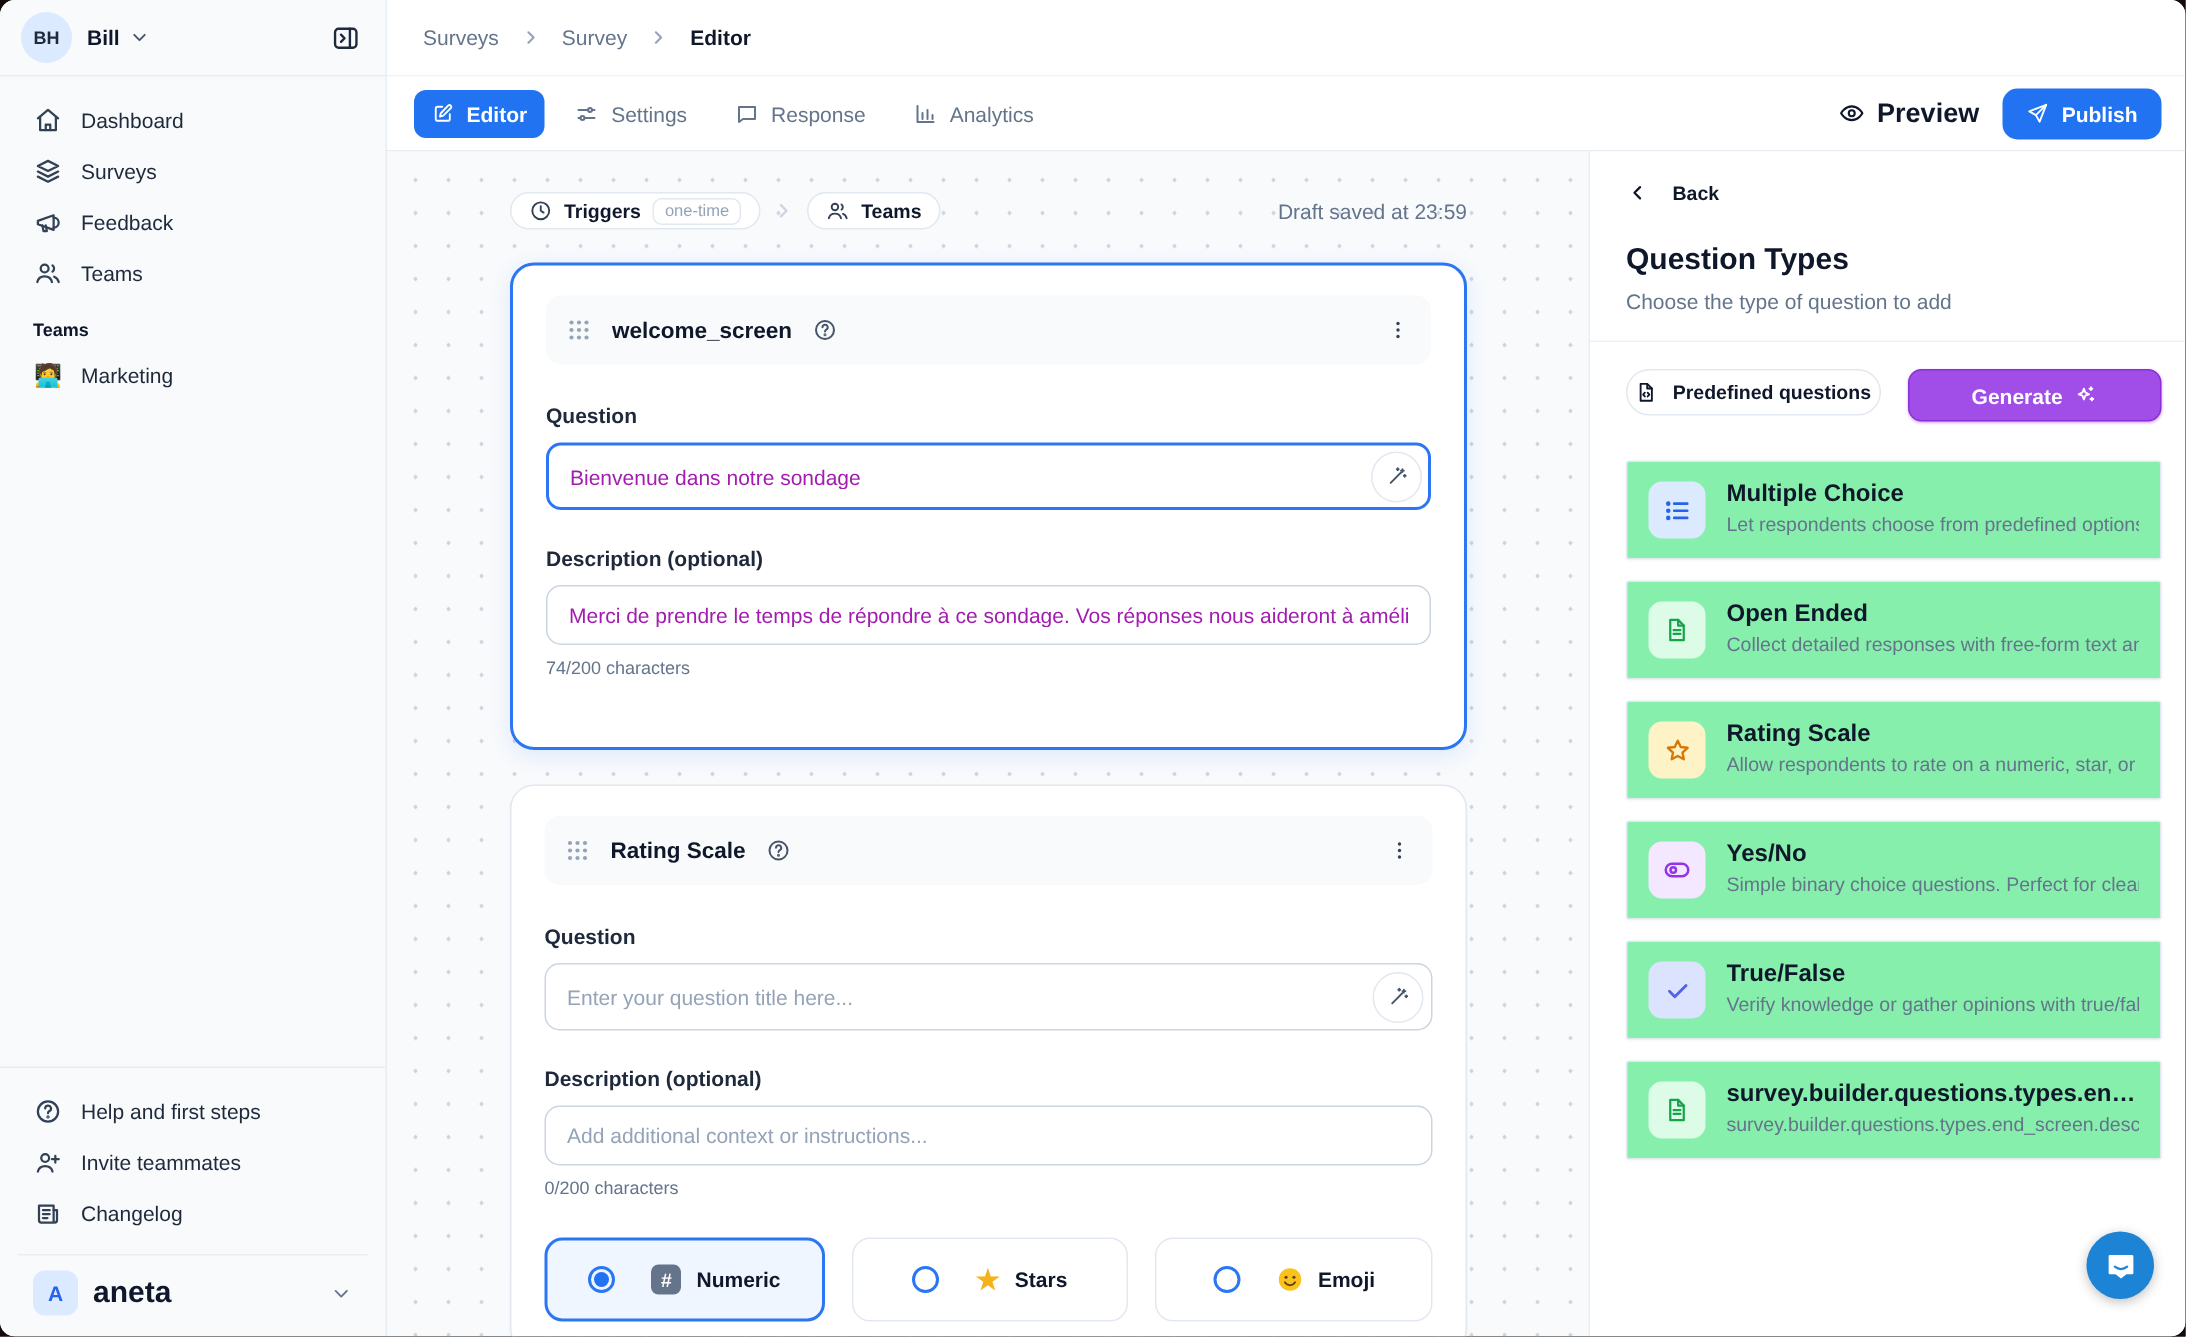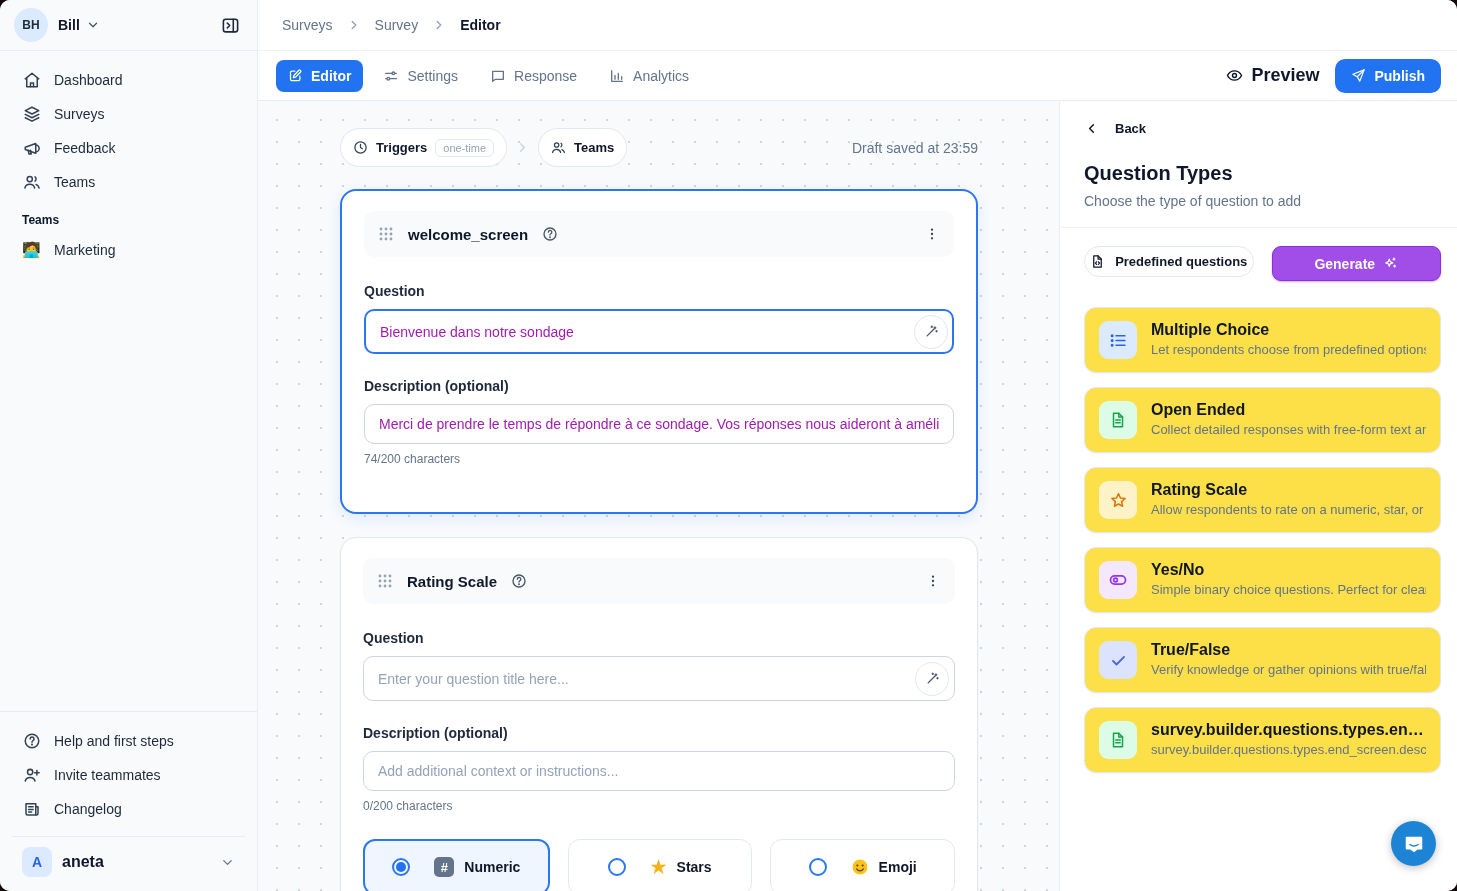--- a/index.html
+++ b/index.html
@@ -14,21 +14,21 @@
   .sb-top .chev { margin-left:6px; color:#475569; }
   .collapse-btn { margin-left:auto; width:30px; height:30px; border:none; background:transparent; border-radius:8px; display:flex; align-items:center; justify-content:center; cursor:pointer; color:#1e293b; }
   .sb-nav { padding:12px 12px 0 12px; }
   .sb-item { display:flex; align-items:center; gap:12px; height:34px; padding:0 10px; border-radius:8px; font-size:14px; color:#1e293b; cursor:pointer; }
   .sb-item .ic { width:20px; display:flex; justify-content:center; color:#334155; }
   .sb-section { font-size:12px; font-weight:bold; color:#0f172a; padding:14px 10px 6px 10px; }
   .sb-emoji { width:20px; text-align:center; font-size:15px; }
   .sb-footer { margin-top:auto; border-top:1px solid #e8edf3; padding:12px 12px 0 12px; }
   .sb-account { border-top:1px solid #e8edf3; margin-top:10px; padding:10px 10px 14px 10px; display:flex; align-items:center; }
   .acct-avatar { width:30px; height:30px; border-radius:8px; background:#dbeafe; color:#2563eb; font-weight:bold; font-size:14px; display:flex; align-items:center; justify-content:center; }
-  .acct-name { margin-left:10px; font-size:16px; font-weight:bold; color:#0f172a; }
+  .acct-name { margin-left:10px; font-size:20px; font-weight:bold; color:#0f172a; }
   .sb-account .chev { margin-left:auto; color:#64748b; }
 
   
   .main { flex:1; display:flex; flex-direction:column; min-width:0; }
   .crumbbar { height:51px; background:#fff; border-bottom:1px solid #eef2f6; display:flex; align-items:center; padding:0 24px; gap:14px; flex-shrink:0; }
   .crumb { font-size:14px; color:#64748b; cursor:pointer; }
   .crumb.current { color:#0f172a; font-weight:bold; }
   .crumb-sep { color:#94a3b8; display:flex; }
 
   .toolbar { height:50px; background:#fff; border-bottom:1px solid #e8edf3; display:flex; align-items:center; padding:0 16px 0 18px; gap:8px; flex-shrink:0; }
@@ -39,21 +39,21 @@
   .publish-btn { display:flex; align-items:center; gap:8px; font-size:14px; font-weight:bold; color:#fff; background:#2173f2; border:none; border-radius:10px; padding:9px 16px; cursor:pointer; font-family:inherit; }
 
   .content { flex:1; display:flex; min-height:0; }
 
   
   .canvas { width:801px; flex-shrink:0; background:#f8fafc;
     background-image:radial-gradient(circle, #cdd5e0 1.3px, transparent 1.4px);
     background-size:22px 22px; background-position:8px 8px;
     padding:27px 81px 0 82px; overflow:hidden; }
   .canvas-top { display:flex; align-items:center; margin-bottom:22px; }
-  .pill { display:flex; align-items:center; gap:8px; background:#fff; border:1px solid #e2e8f0; border-radius:999px; height:39px; padding:0 12px; font-size:13px; font-weight:bold; color:#0f172a; cursor:pointer; }
+  .pill { display:flex; align-items:center; gap:8px; background:#fff; border:1px solid #e2e8f0; border-radius:999px; height:25px; padding:0 12px; font-size:13px; font-weight:bold; color:#0f172a; cursor:pointer; }
   .pill .ic { color:#334155; display:flex; }
   .mini-badge { font-size:11px; color:#94a3b8; border:1px solid #e2e8f0; border-radius:6px; padding:2px 7px; font-weight:normal; background:#fff; }
   .pill-sep { color:#cbd5e1; margin:0 8px; display:flex; }
   .draft-status { margin-left:auto; font-size:14px; color:#64748b; }
 
   .qcard { background:#fff; border-radius:16px; border:1px solid #e2e8f0; box-shadow:0 1px 2px rgba(15,23,42,.05); padding:20px 22px; margin-bottom:23px; }
   .qcard.selected { border:2px solid #2b76f5; box-shadow:0 4px 14px rgba(43,118,245,.12); }
   .qcard-head { background:#f8fafc; border-radius:10px; height:46px; display:flex; align-items:center; gap:14px; padding:0 14px; margin-bottom:26px; cursor:grab; }
   .grip { color:#94a3b8; display:flex; }
   .qcard-title { font-size:15px; font-weight:bold; color:#0f172a; }
@@ -78,21 +78,21 @@
 
   
   .panel { flex:1; background:#fff; border-left:1px solid #e8edf3; padding:20px 16px 0 24px; overflow:hidden; }
   .back-row { display:flex; align-items:center; gap:16px; font-size:13px; font-weight:bold; color:#0f172a; cursor:pointer; margin-bottom:26px; }
   .panel-title { font-size:20px; font-weight:bold; color:#0f172a; margin-bottom:8px; }
   .panel-sub { font-size:14px; color:#64748b; margin-bottom:18px; }
   .panel-divider { border-top:1px solid #eef2f6; margin:0 -16px 18px -24px; }
   .panel-actions { display:flex; gap:18px; margin-bottom:26px; }
   .predef-btn { flex:1; display:flex; align-items:center; justify-content:center; gap:10px; height:31px; background:#fff; border:1px solid #e2e8f0; border-radius:999px; font-size:13px; font-weight:bold; color:#0f172a; cursor:pointer; font-family:inherit; }
   .generate-btn { flex:1; display:flex; align-items:center; justify-content:center; gap:8px; height:35px; background:#a14de8; border:1px solid #8b2fd6; border-radius:9px; font-size:14px; font-weight:bold; color:#fff; cursor:pointer; font-family:inherit; box-shadow:0 1px 2px rgba(139,47,214,.4); }
-  .qtype-card { background:#fde047; border:1px solid #e2e8f0; border-radius:12px; padding:13px 14px; display:flex; gap:14px; align-items:flex-start; margin-bottom:14px; cursor:pointer; box-shadow:0 1px 2px rgba(15,23,42,.04); }
+  .qtype-card { background:#86efac; border:1px solid #e2e8f0; border-radius:2px; padding:13px 14px; display:flex; gap:14px; align-items:flex-start; margin-bottom:14px; cursor:pointer; box-shadow:0 1px 2px rgba(15,23,42,.04); }
   .qtype-icon { width:38px; height:38px; border-radius:9px; display:flex; align-items:center; justify-content:center; flex-shrink:0; }
   .qt-blue { background:#dbeafe; color:#2563eb; }
   .qt-green { background:#dcfce7; color:#16a34a; }
   .qt-amber { background:#fef3c7; color:#d97706; }
   .qt-purple { background:#f3e8ff; color:#9333ea; }
   .qt-indigo { background:#dbe3fe; color:#4f63e5; }
   .qtype-body { min-width:0; }
   .qtype-name { font-size:16px; font-weight:bold; color:#0f172a; margin-bottom:3px; white-space:nowrap; overflow:hidden; text-overflow:ellipsis; }
   .qtype-desc { font-size:13px; color:#64748b; white-space:nowrap; overflow:hidden; }
 

